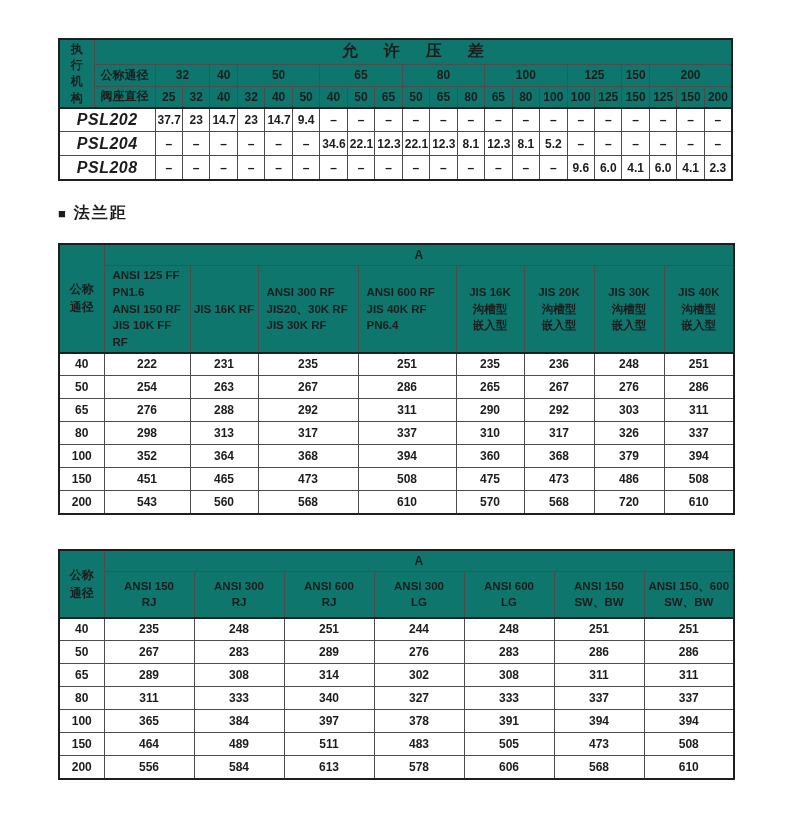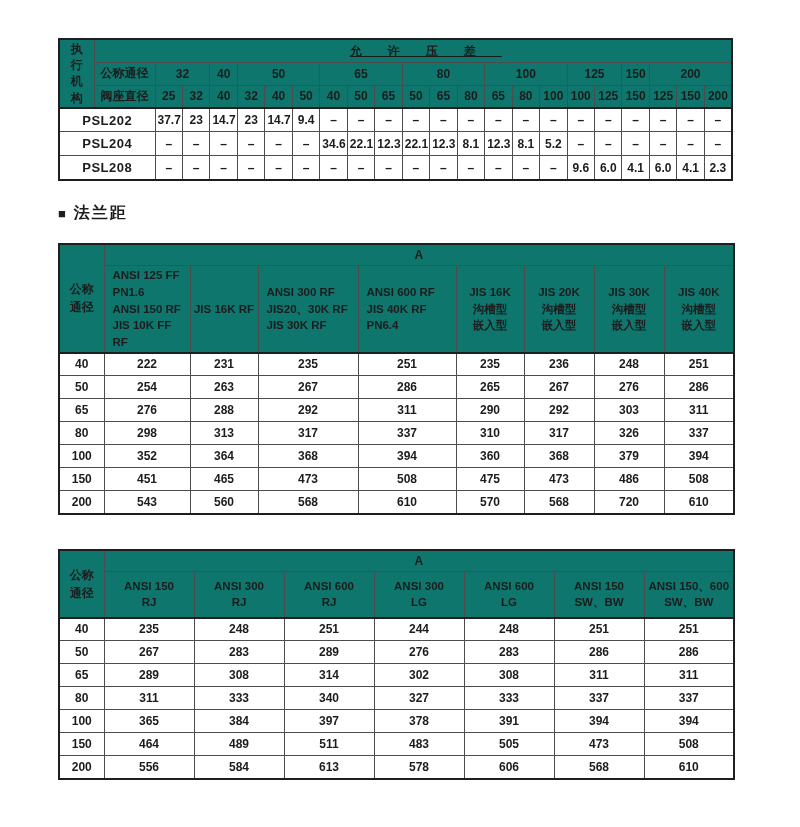--- a/index.html
+++ b/index.html
@@ -41,26 +41,26 @@
 
   th, td { text-align: center; vertical-align: middle; padding: 1px 2px; font-weight: bold; }
   .hdr { background: #0f766e; }
   td { background: #ffffff; }
 
   
   .vert span { display: inline-block; width: 1em; word-break: break-all; line-height: 1.35; font-size: 12px; }
   
   .corner2 span { display: inline-block; width: 2em; word-break: break-all; line-height: 1.5; font-size: 12px; }
 
-  .span-hdr { letter-spacing: 26px; text-indent: 26px; font-size: 12px; text-decoration: underline; }
+  .span-hdr { letter-spacing: 26px; text-indent: 26px; font-size: 16px; }
 
   .colhead { line-height: 1.45; font-size: 11.5px; }
   .colhead.al { text-align: left; padding-left: 8px; }
 
-  .model { font-size: 13px; letter-spacing: 0.5px; }
+  .model { font-size: 16px; letter-spacing: 0.5px; font-style: italic; }
 
   p.footnote {
     font-size: 12px; margin: 9px 0 0 0; letter-spacing: 1px;
   }
 </style>
 </head>
 <body>
 
 <div class="page">
 

